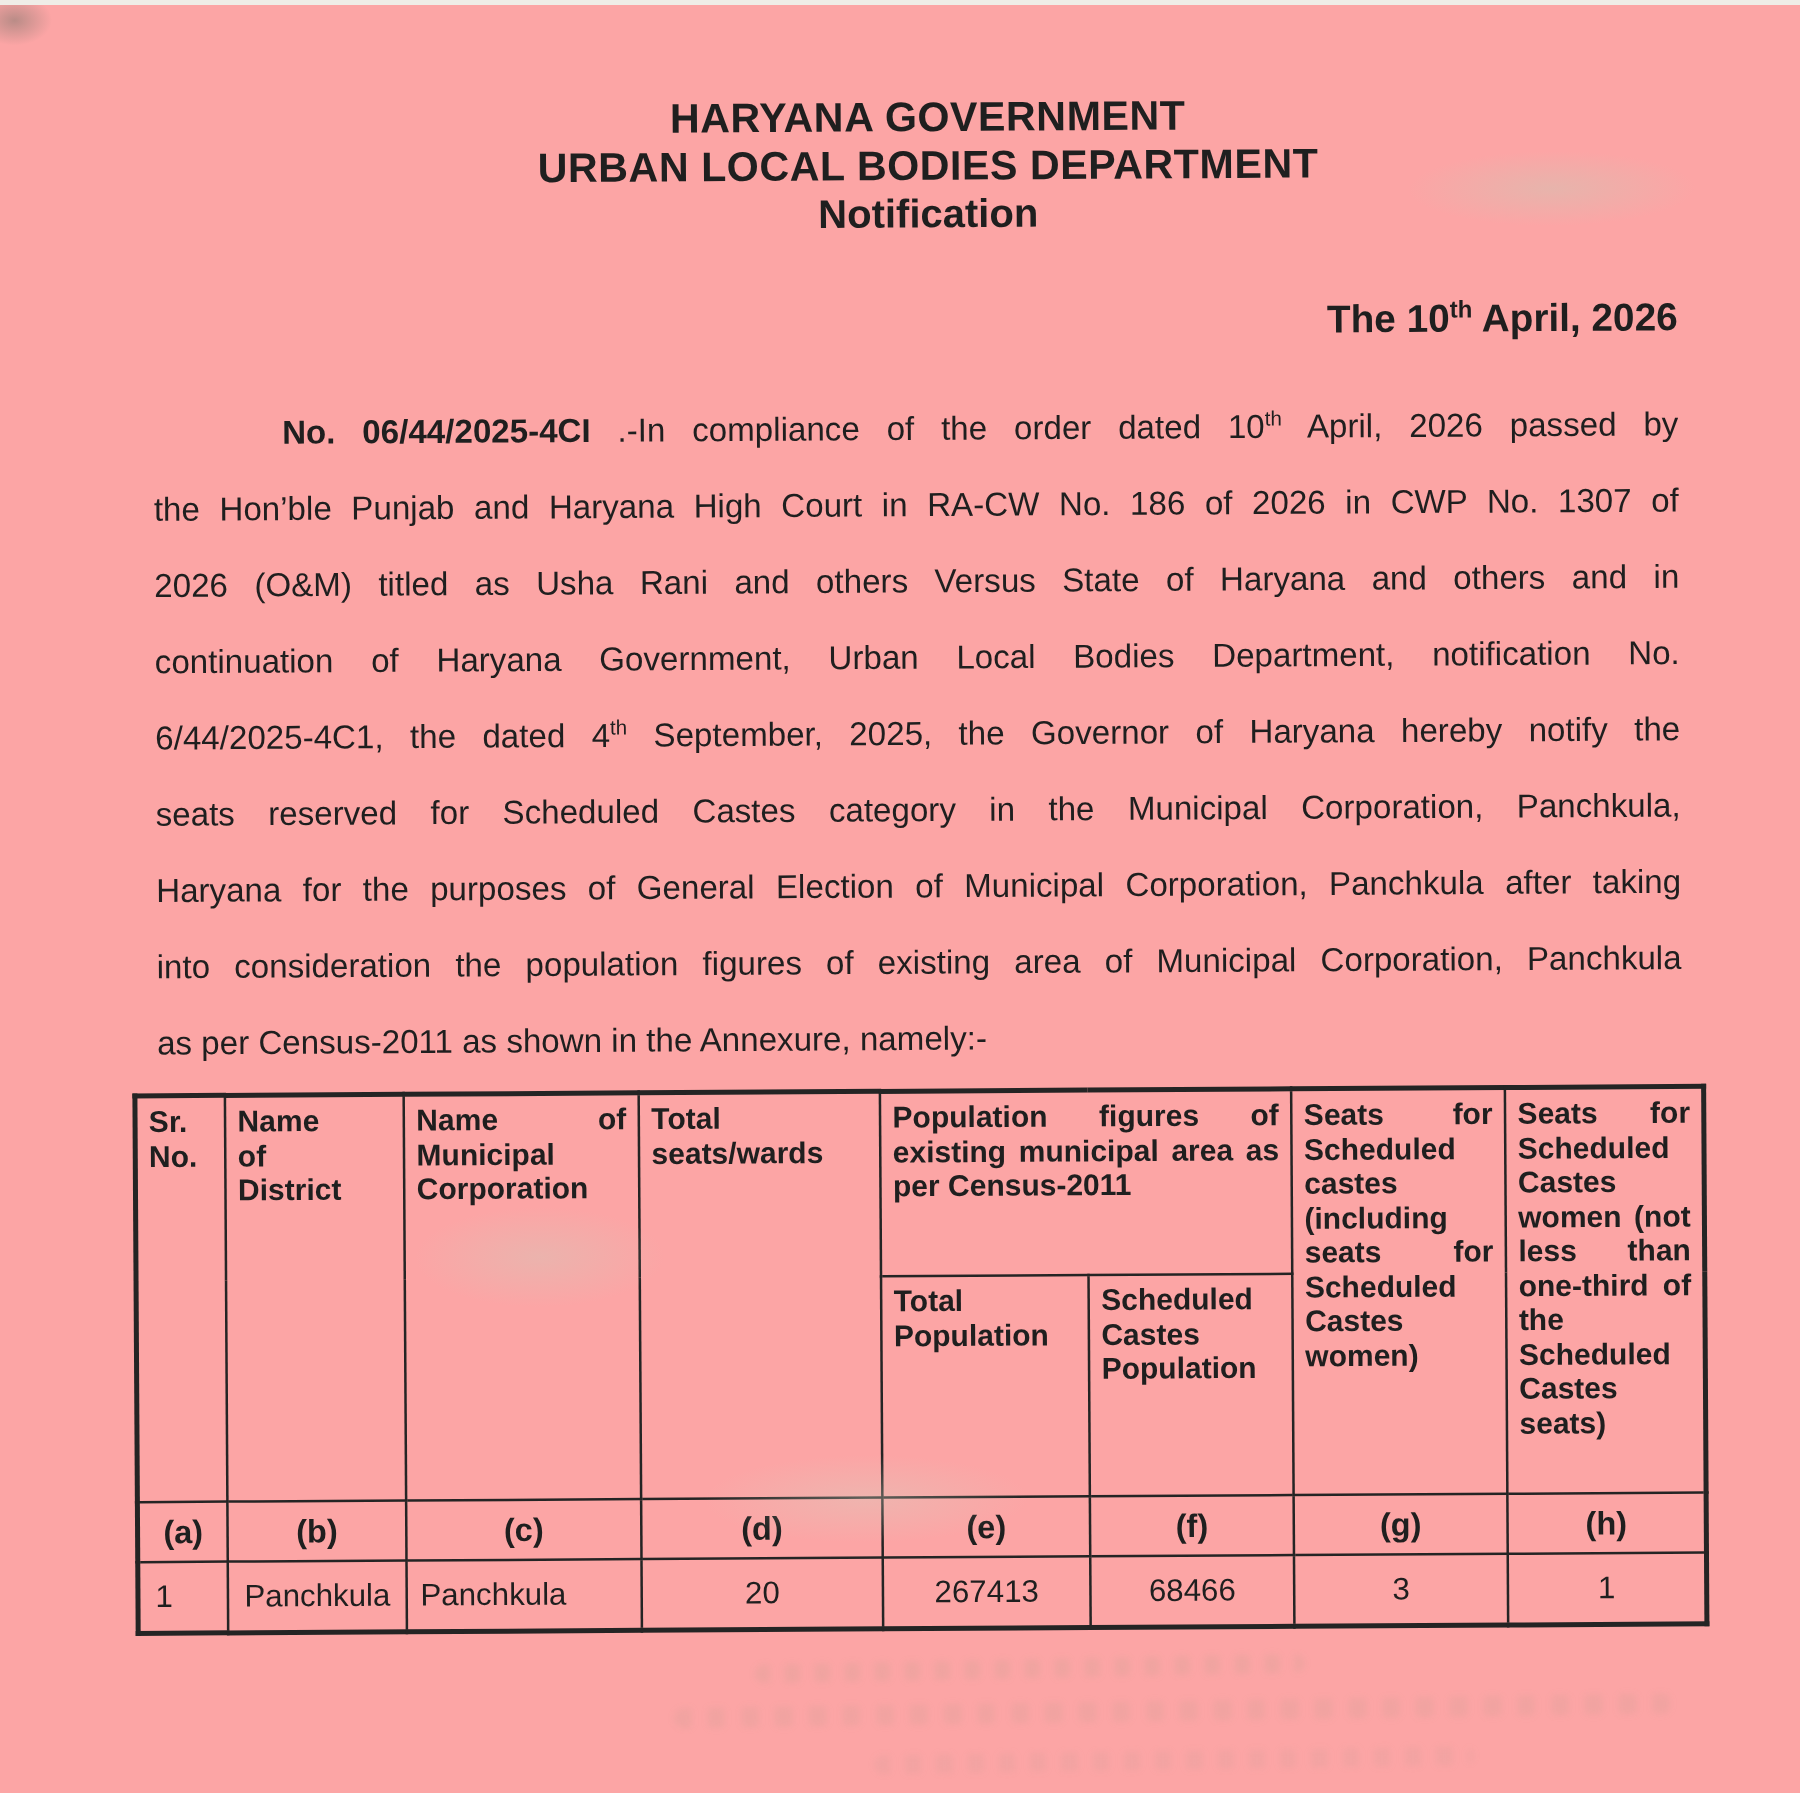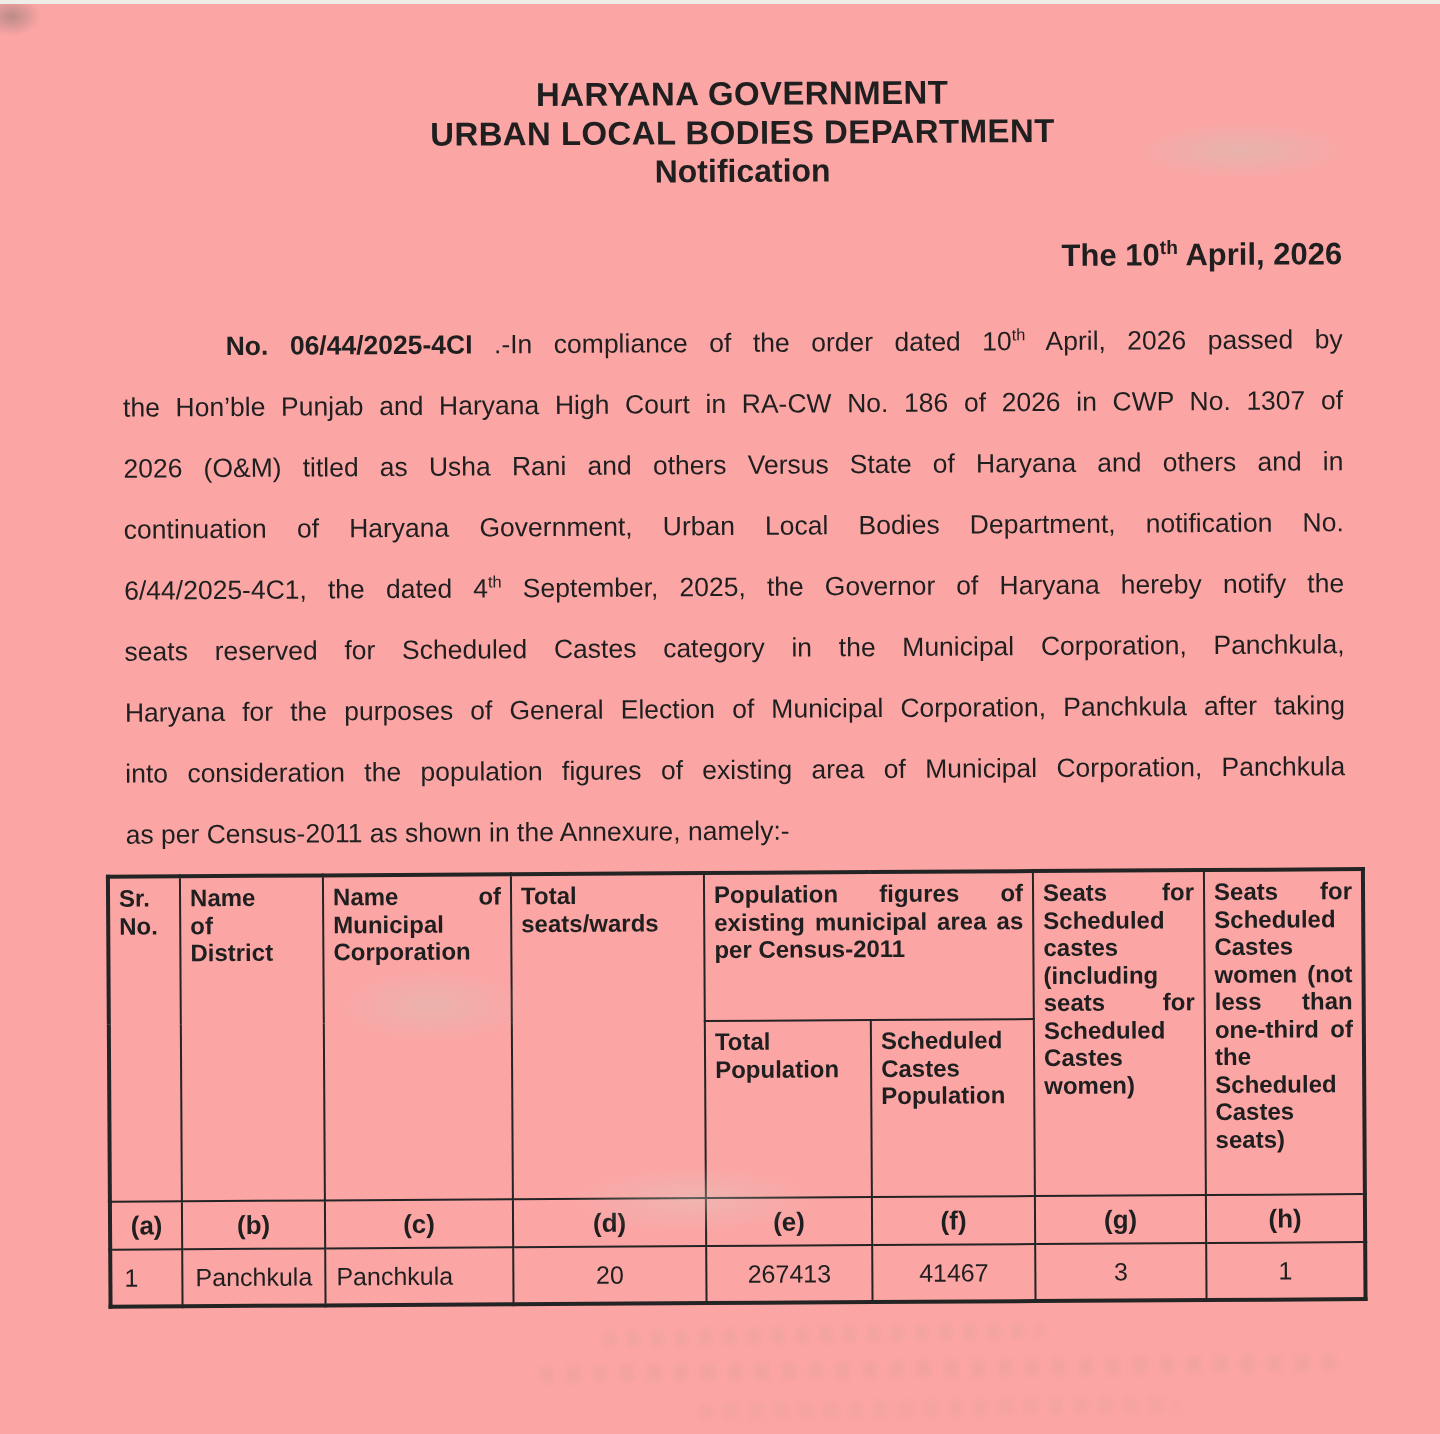--- a/index.html
+++ b/index.html
@@ -182,21 +182,21 @@
             <td>(h)</td>
           </tr>
         </thead>
         <tbody>
           <tr class="datarow">
             <td class="al">1</td>
             <td>Panchkula</td>
             <td class="cl">Panchkula</td>
             <td>20</td>
             <td>267413</td>
-            <td>41467</td>
+            <td>68466</td>
             <td>3</td>
             <td>1</td>
           </tr>
         </tbody>
       </table>
 
     </div>
 
     <div class="smudge sm1"></div>
     <div class="smudge sm2"></div>

